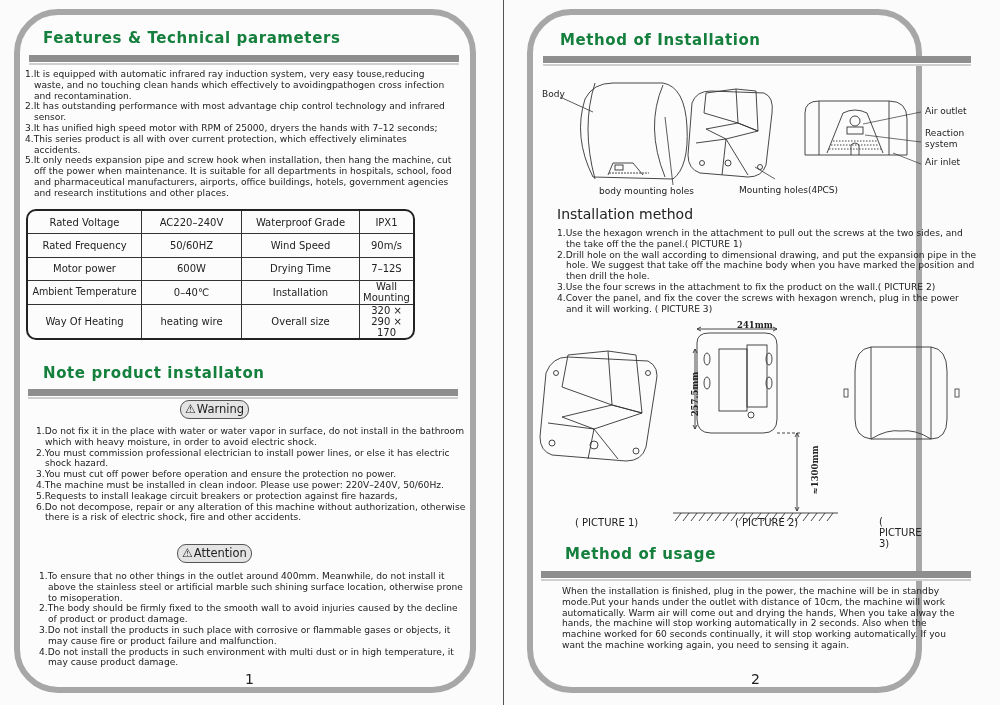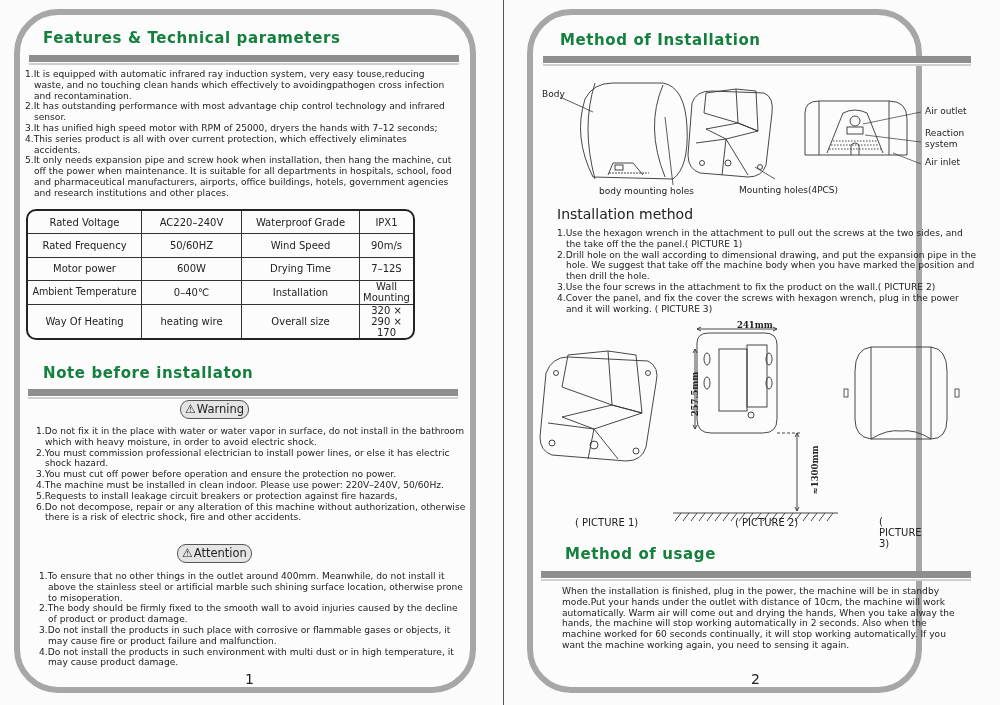--- a/index.html
+++ b/index.html
@@ -85,21 +85,21 @@
         </tr>
         <tr>
           <td>Way Of Heating</td>
           <td>heating wire</td>
           <td>Overall size</td>
           <td>320 × 290 × 170</td>
         </tr>
       </tbody>
   </table>
 
-  <h2 class="sec-title" style="left:23px;top:349px;">Note before installaton</h2>
+  <h2 class="sec-title" style="left:23px;top:349px;">Note product installaton</h2>
   <div class="sec-bar" style="left:8px;top:374px;width:430px;"></div>
 
   <div class="badge" style="left:160px;top:385px;">
     <span class="tri">⚠</span><span>Warning</span>
   </div>
 
   <div class="text-block" style="left:16px;top:411px;width:430px;">
     <ol>
       <li>1.Do not fix it in the place with water or water vapor in surface, do not install in the bathroom which with heavy moisture, in order to avoid electric shock.</li>
       <li>2.You must commission professional electrician to install power lines, or else it has electric shock hazard.</li>

